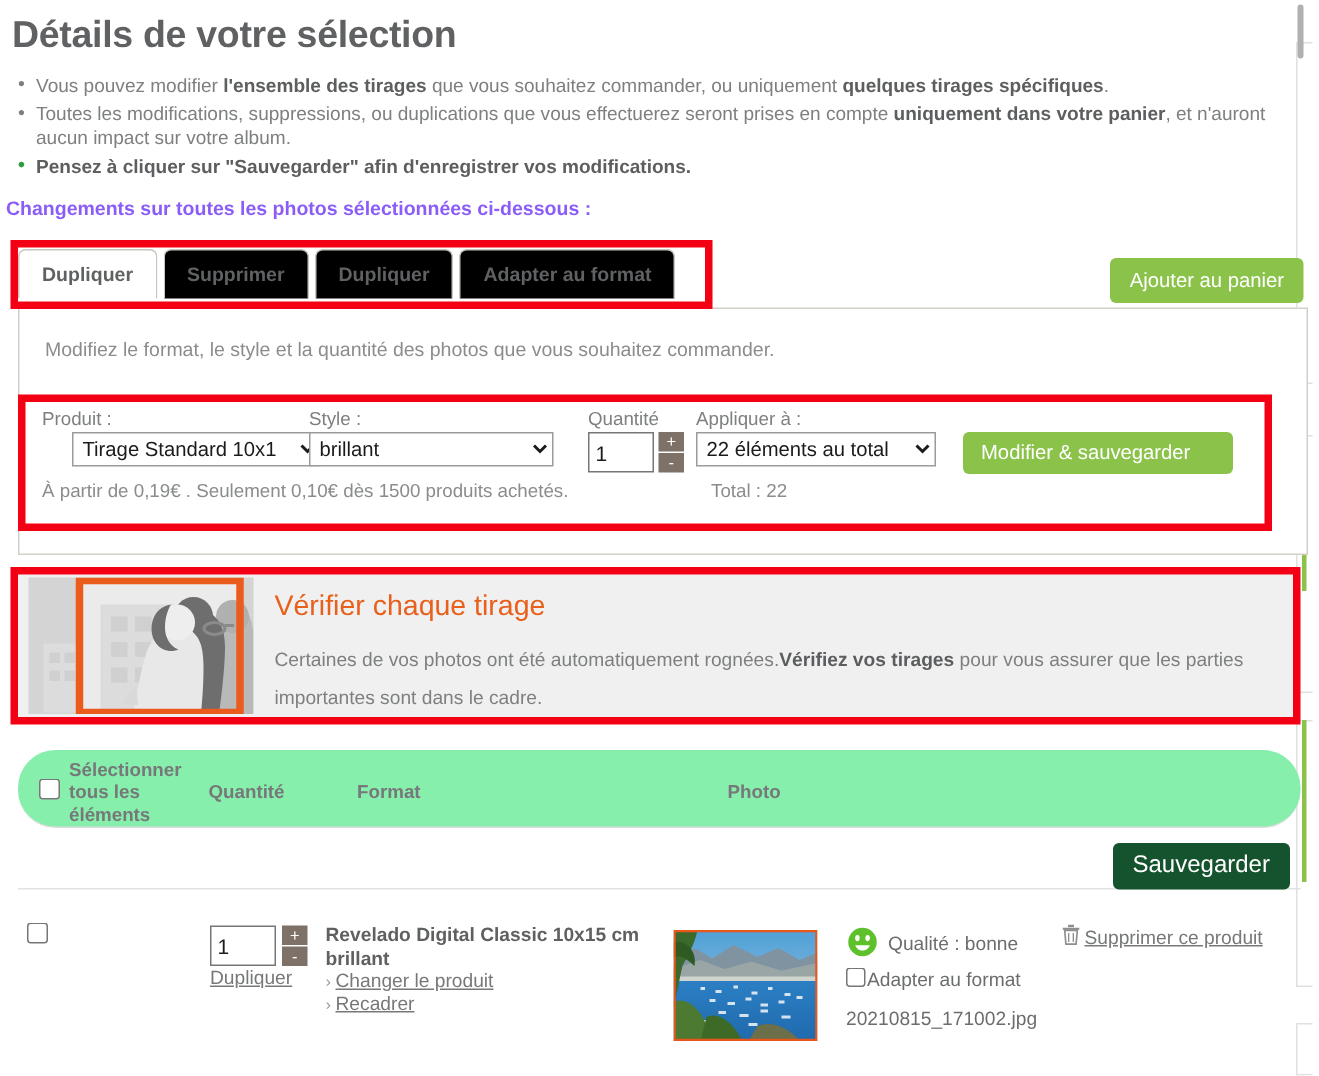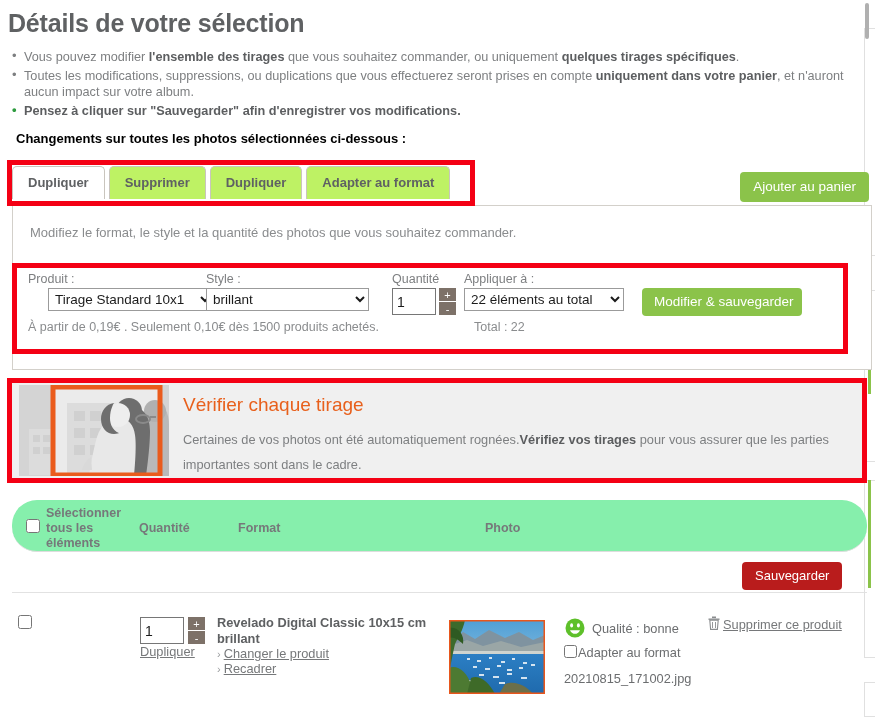--- a/index.html
+++ b/index.html
@@ -41,24 +41,24 @@
     position: absolute;
     left: -12px;
     top: -1px;
     font-size: 13px;
   }
   #intro-list li b { color: #5c5e60; }
   #intro-list li.green { color: #2e9b3f; font-weight: bold; }
   #intro-list li.green::before { color: #2e9b3f; }
 
   #changes-label {
-    margin: 12px 0 0 16px;
+    margin: 12px 0 0 4px;
     font-size: 13px;
     font-weight: bold;
-    color: #000000;
+    color: #8b5cf6;
   }
 
   
   #tabs-highlight {
     position: absolute;
     left: 7px;
     top: 160px;
     width: 468px;
     height: 46px;
     border: 5px solid #f40014;
@@ -67,21 +67,21 @@
   }
   #tab-strip {
     position: absolute;
     left: 12px;
     top: 166px;
     display: flex;
     gap: 4px;
     z-index: 20;
   }
   .tab {
-    background: #bef264;
+    background: #000000;
     border: 1px solid #c9c5bd;
     border-bottom: none;
     border-radius: 5px 5px 0 0;
     padding: 8px 15px 9px 15px;
     font-size: 13px;
     font-weight: bold;
     color: #5f6163;
     cursor: pointer;
     line-height: 15px;
   }
@@ -187,21 +187,21 @@
     padding: 0;
   }
   #stepper-minus { margin-top: 1px; }
   #modify-save-btn {
     background: #8bc34a;
     color: #ffffff;
     border: none;
     border-radius: 4px;
     font-family: "Liberation Sans", sans-serif;
     font-size: 13.5px;
-    padding: 6px 8px 7px 12px;
+    padding: 6px 28px 7px 12px;
     cursor: pointer;
     white-space: nowrap;
   }
   #price-note {
     position: absolute;
     left: 0px;
     top: 48px;
     font-size: 12.5px;
     color: #8a8c8e;
   }
@@ -290,26 +290,26 @@
     width: 14px;
     height: 14px;
     cursor: pointer;
     margin: 0;
   }
 
   #save-btn {
     position: absolute;
     left: 742px;
     top: 562px;
-    background: #b91c1c;
+    background: #14532d;
     color: #ffffff;
     border: none;
     border-radius: 4px;
     font-family: "Liberation Sans", sans-serif;
-    font-size: 13px;
+    font-size: 16px;
     padding: 6px 13px 7px 13px;
     cursor: default;
     z-index: 6;
   }
   #save-divider {
     position: absolute;
     left: 12px;
     top: 592px;
     width: 855px;
     height: 1px;

